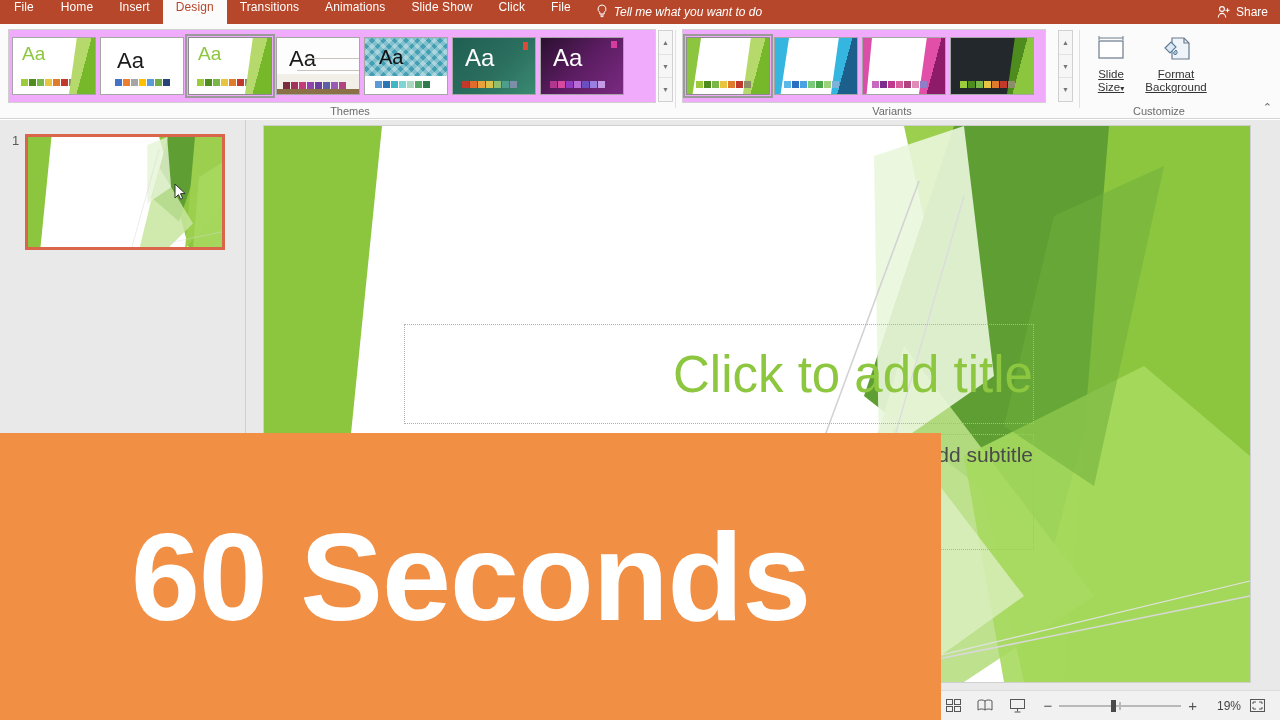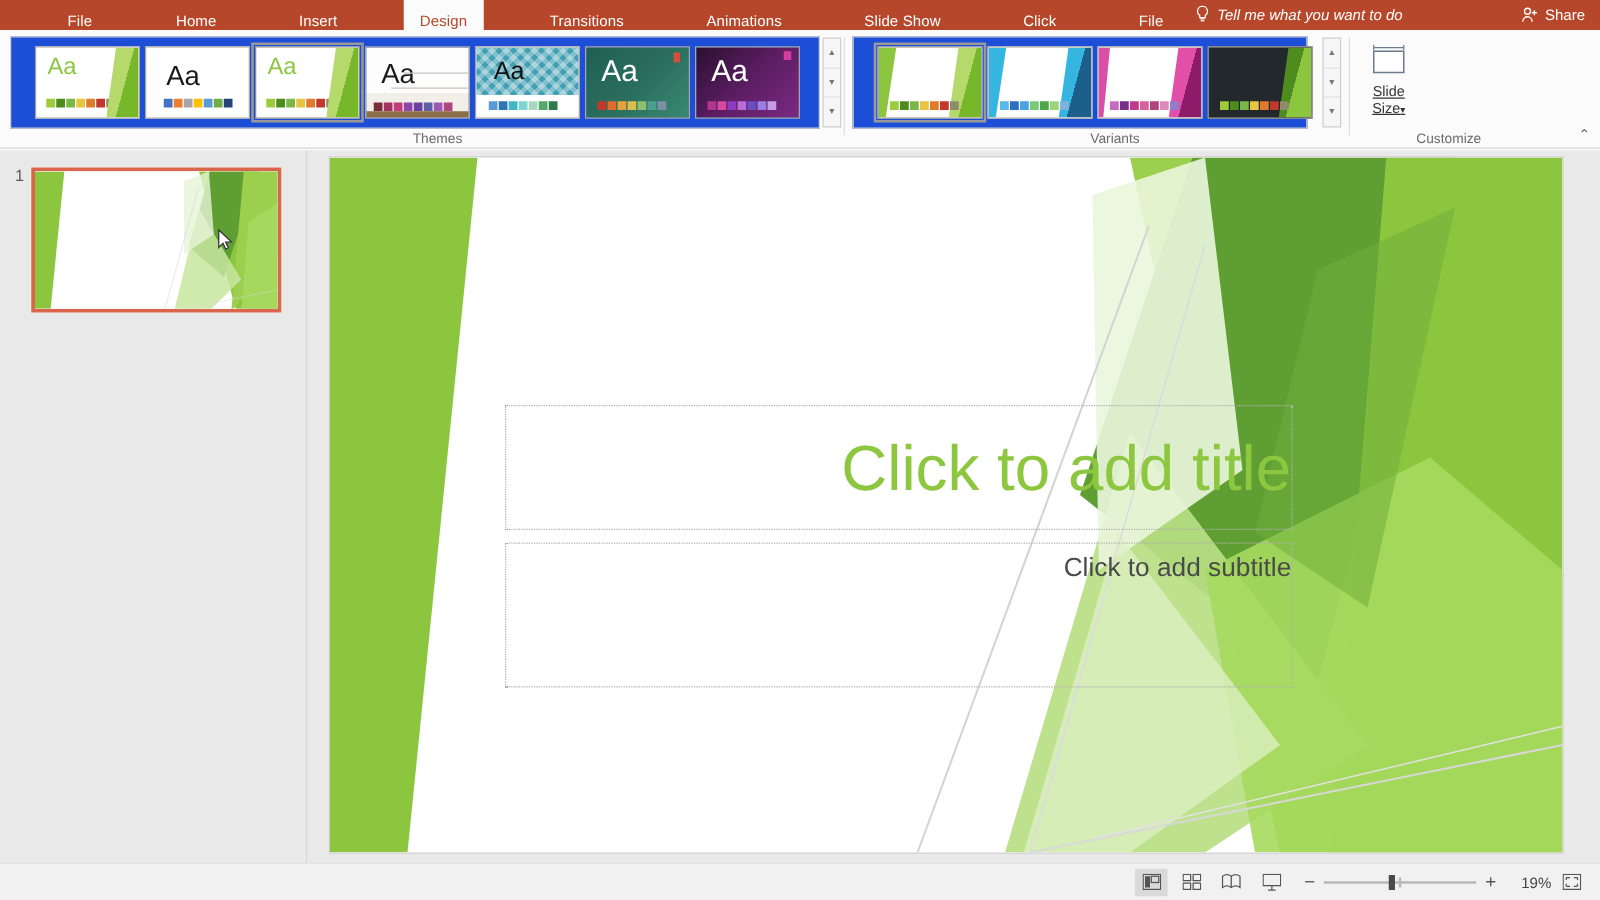--- a/index.html
+++ b/index.html
@@ -11,24 +11,24 @@
   }
   #app { position: relative; width: 1280px; height: 720px; }
 
   
   .ribbon-tabs {
     position: absolute; left: 0; top: 0; width: 1280px; height: 24px;
     background: #b7472a;
     display: flex; align-items: stretch;
   }
   .rtab {
-    display: flex; align-items: flex-end; justify-content: center;
+    display: flex; align-items: flex-start; justify-content: center;
     padding: 0 13px;
     font-size: 12px; color: #ffffff; letter-spacing: .1px;
-    height: 24px; white-space: nowrap; margin-left: 40px;
+    height: 24px; white-space: nowrap;
   }
   .rtab.file { padding: 0 14px; }
   .rtab.active {
     background: #fbfbfb; color: #b7472a;
   }
   .tellme {
     display: flex; align-items: center; gap: 6px;
     padding: 0 12px; font-size: 12px; color: #ffffff;
     font-style: italic;
   }
@@ -51,22 +51,22 @@
     position: absolute; bottom: 2px; left: 0; width: 100%;
     text-align: center; font-size: 11px; color: #6b6b6b; padding-left: 24px;
   }
   .grp-sep {
     position: absolute; top: 6px; width: 1px; height: 78px; background: #e0e0e0;
   }
 
   
   .gallery-frame {
     position: absolute; top: 5px; left: 6px;
-    border: 1px solid #d0d0d0; background: #1d4ed8;
-    height: 74px; display: flex; align-items: center; padding: 19px;
+    border: 1px solid #d0d0d0; background: #f0abfc;
+    height: 74px; display: flex; align-items: center; padding: 3px;
     gap: 4px;
   }
   .thumb {
     width: 84px; height: 58px;
     border: 1px solid #a6a6a6; position: relative; overflow: hidden;
     background: #fff; flex: none;
   }
   .thumb.sel { outline: 2px solid #9a9a9a; outline-offset: 1px; border-color: #8c8c8c; }
   .thumb .aa {
     position: absolute; left: 9px; top: 6px;
@@ -435,20 +435,32 @@
         <span class="bigico">
           <svg width="34" height="32" viewBox="0 0 34 32">
               <rect x="5" y="9" width="24" height="17" fill="#fff" stroke="#6b7b8c" stroke-width="1.2"></rect>
               <path d="M5 6h24M5 4v4M29 4v4" stroke="#6b7b8c" stroke-width="1"></path>
             </svg>
         </span>
         <span>Slide</span><br>
         <span>Size</span><span style="font-size:8px;">▾</span>
       </div>
 
+      <div class="cust-btn" style="left:58px; width:72px;">
+        <span class="bigico">
+          <svg width="34" height="32" viewBox="0 0 34 32">
+              <path d="M13 6h12l5 5v16H13z" fill="#eef4fa" stroke="#6b7b8c" stroke-width="1.2"></path>
+              <path d="M25 6v5h5" fill="none" stroke="#6b7b8c" stroke-width="1.2"></path>
+              <path d="M6 16l6-6 5 5-6 6z" fill="#dce8f4" stroke="#5b7a96" stroke-width="1.1"></path>
+              <path d="M17 18c1.6 1.8 1.6 3.6 0 4.4-1.5.8-2.8-.5-2.3-2.1z" fill="#9fc4e0" stroke="#5b7a96" stroke-width="1"></path>
+            </svg>
+        </span>
+        <span>Format</span><br>
+        <span>Background</span>
+      </div>
 
       <div class="grp-label" style="left:0; width:130px;">Customize</div>
     </div>
 
     <div class="ribbon-collapse">⌃</div>
   </div>
 
   <div class="slidepanel">
     <div class="slide-num">1</div>
 
@@ -552,14 +564,17 @@
     </div>
     <div class="zoom-pct">19%</div>
     <div class="sb-ico" style="margin-right:10px;">
       <svg width="15" height="13" viewBox="0 0 15 13">
           <rect x="0.5" y="0.5" width="14" height="12" fill="none" stroke="#555"></rect>
           <path d="M3 3h3M3 3v2M12 3H9M12 3v2M3 10h3M3 10V8M12 10H9M12 10V8" stroke="#555"></path>
         </svg>
     </div>
   </div>
 
+  <div class="overlay">
+    <span>60 Seconds</span>
+  </div>
 
 </div>
 
 </body></html>

